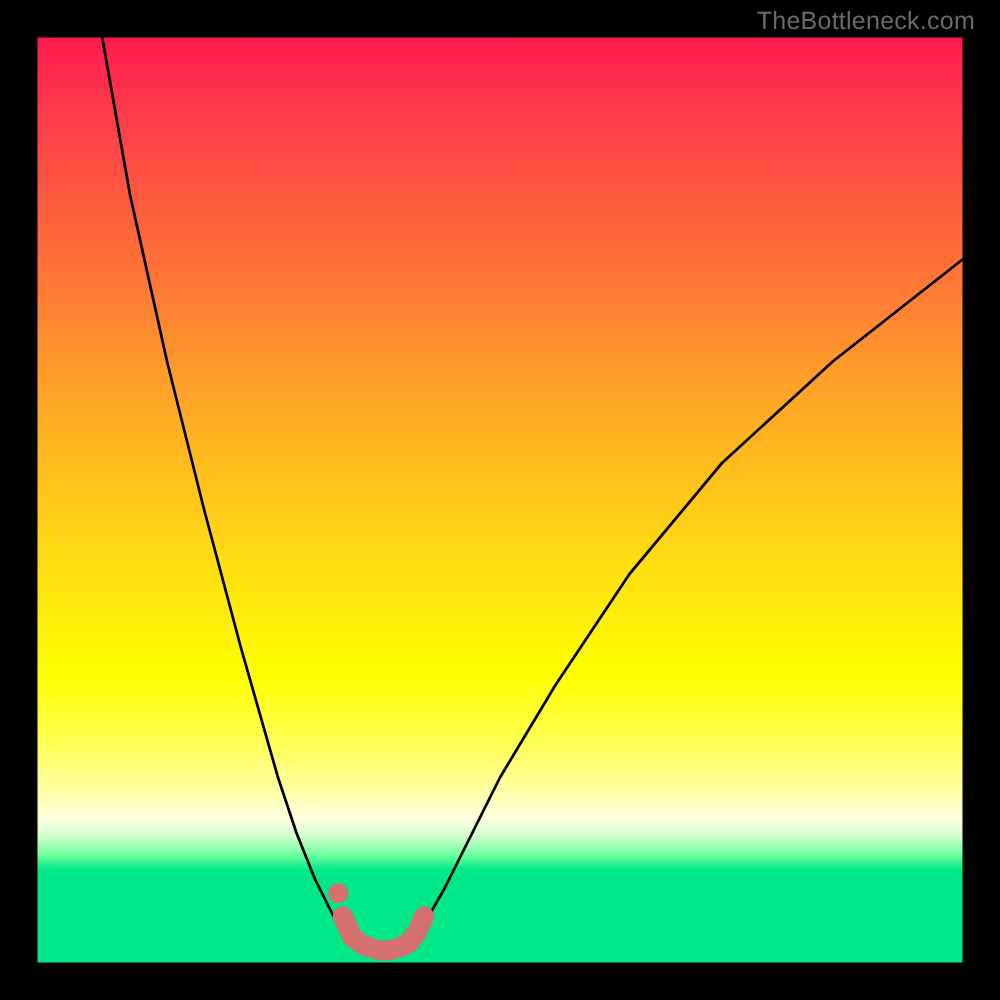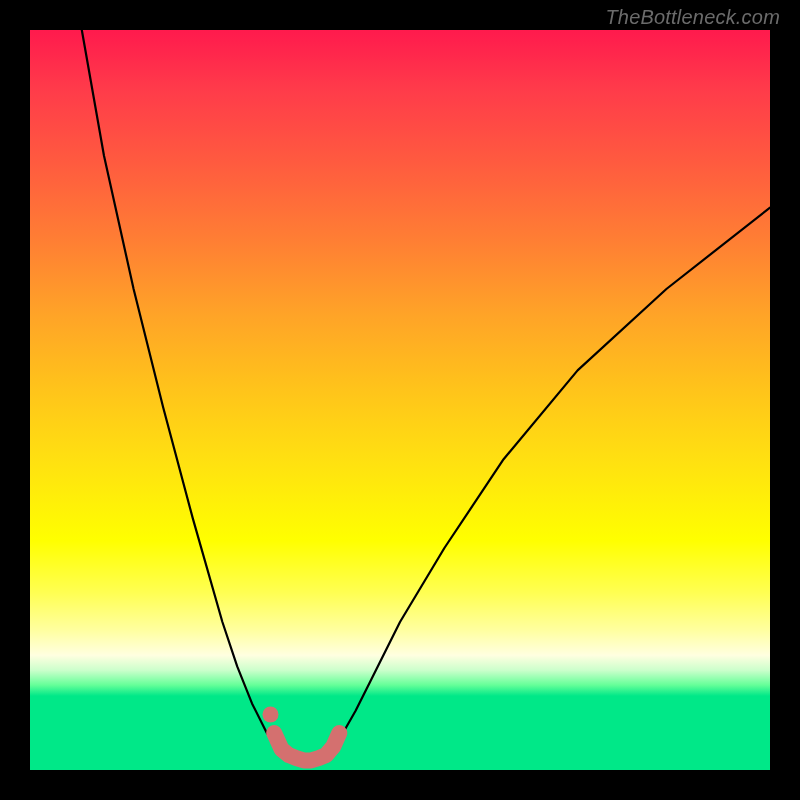--- a/index.html
+++ b/index.html
@@ -44,21 +44,20 @@
     );
   }
   .watermark {
     position: absolute;
     top: 6px;
     right: 20px;
     color: #6b6b6b;
     font-size: 20px;
     letter-spacing: 0.2px;
     font-weight: 500;
-    font-style: italic;
   }
   svg.curves {
     position: absolute;
     top: 0;
     left: 0;
     pointer-events: none;
   }
 </style>
 </head>
 <body>

